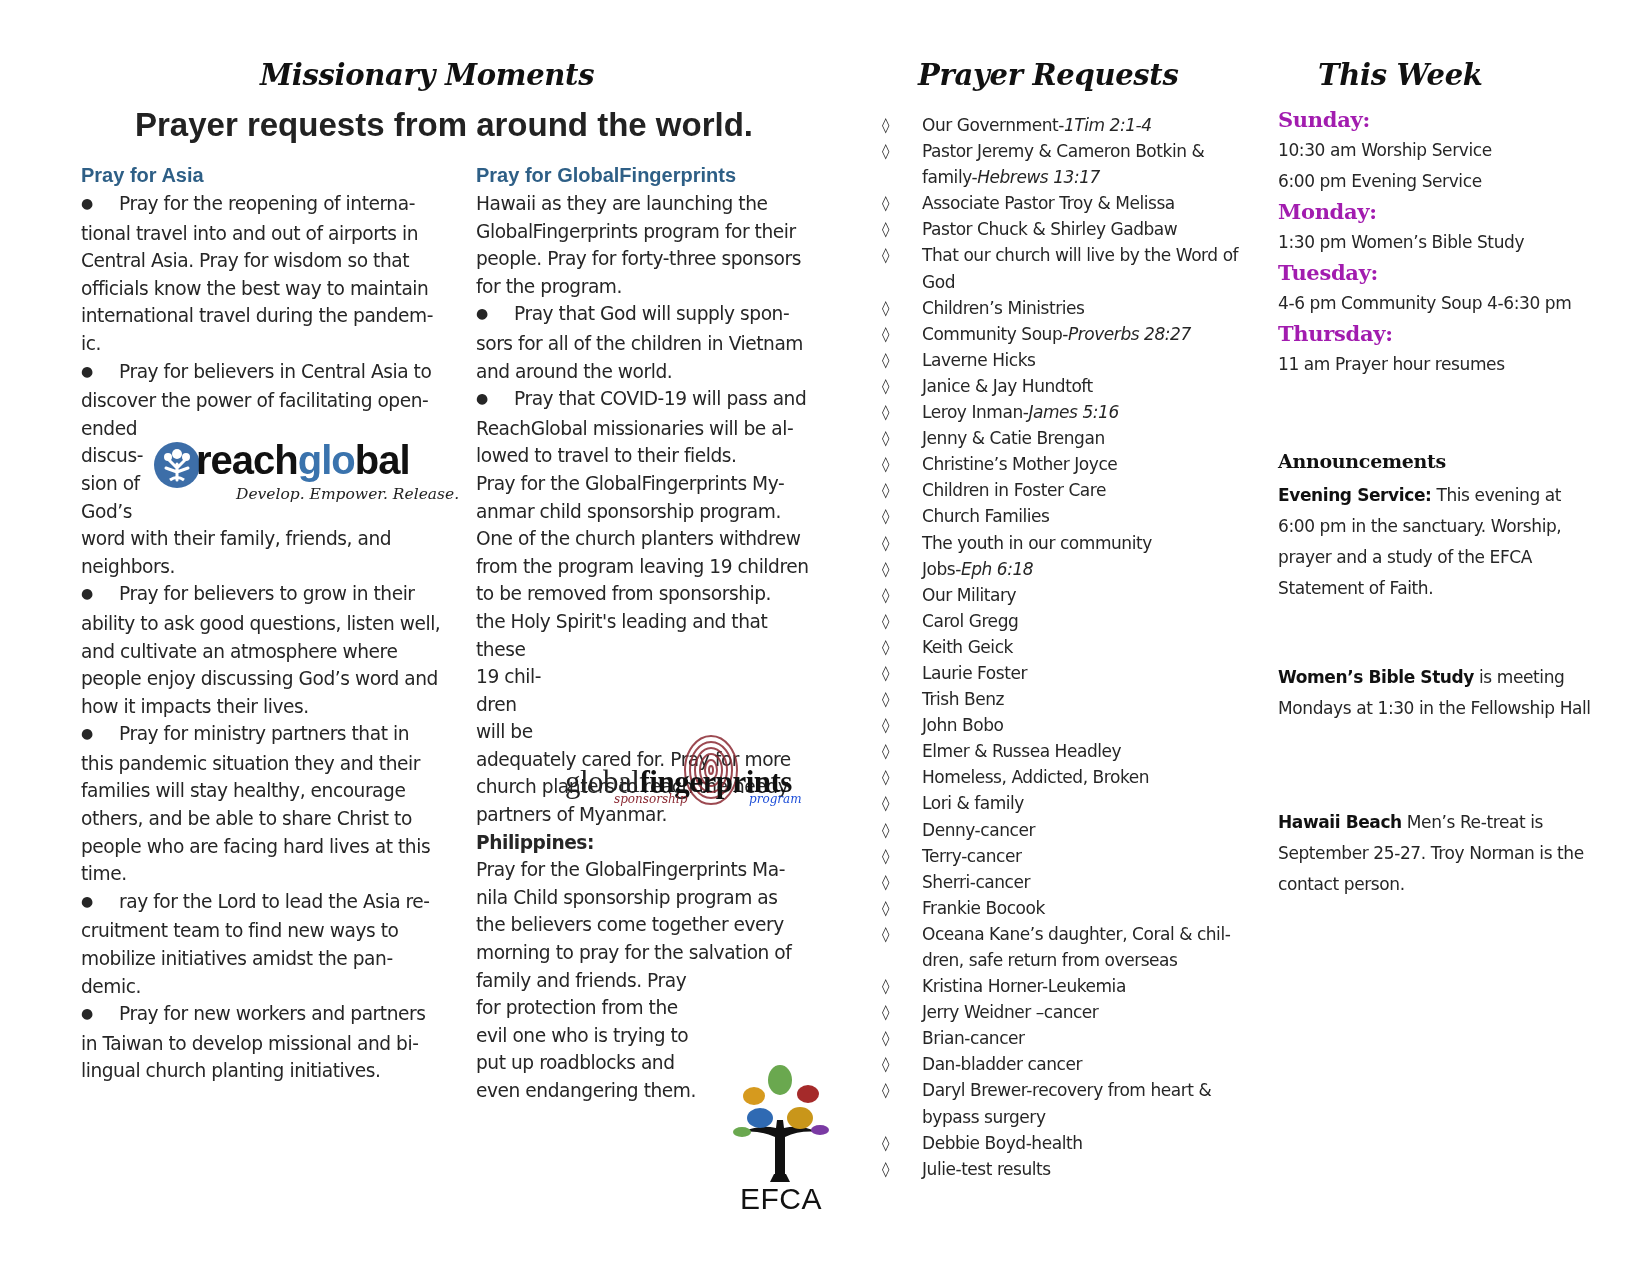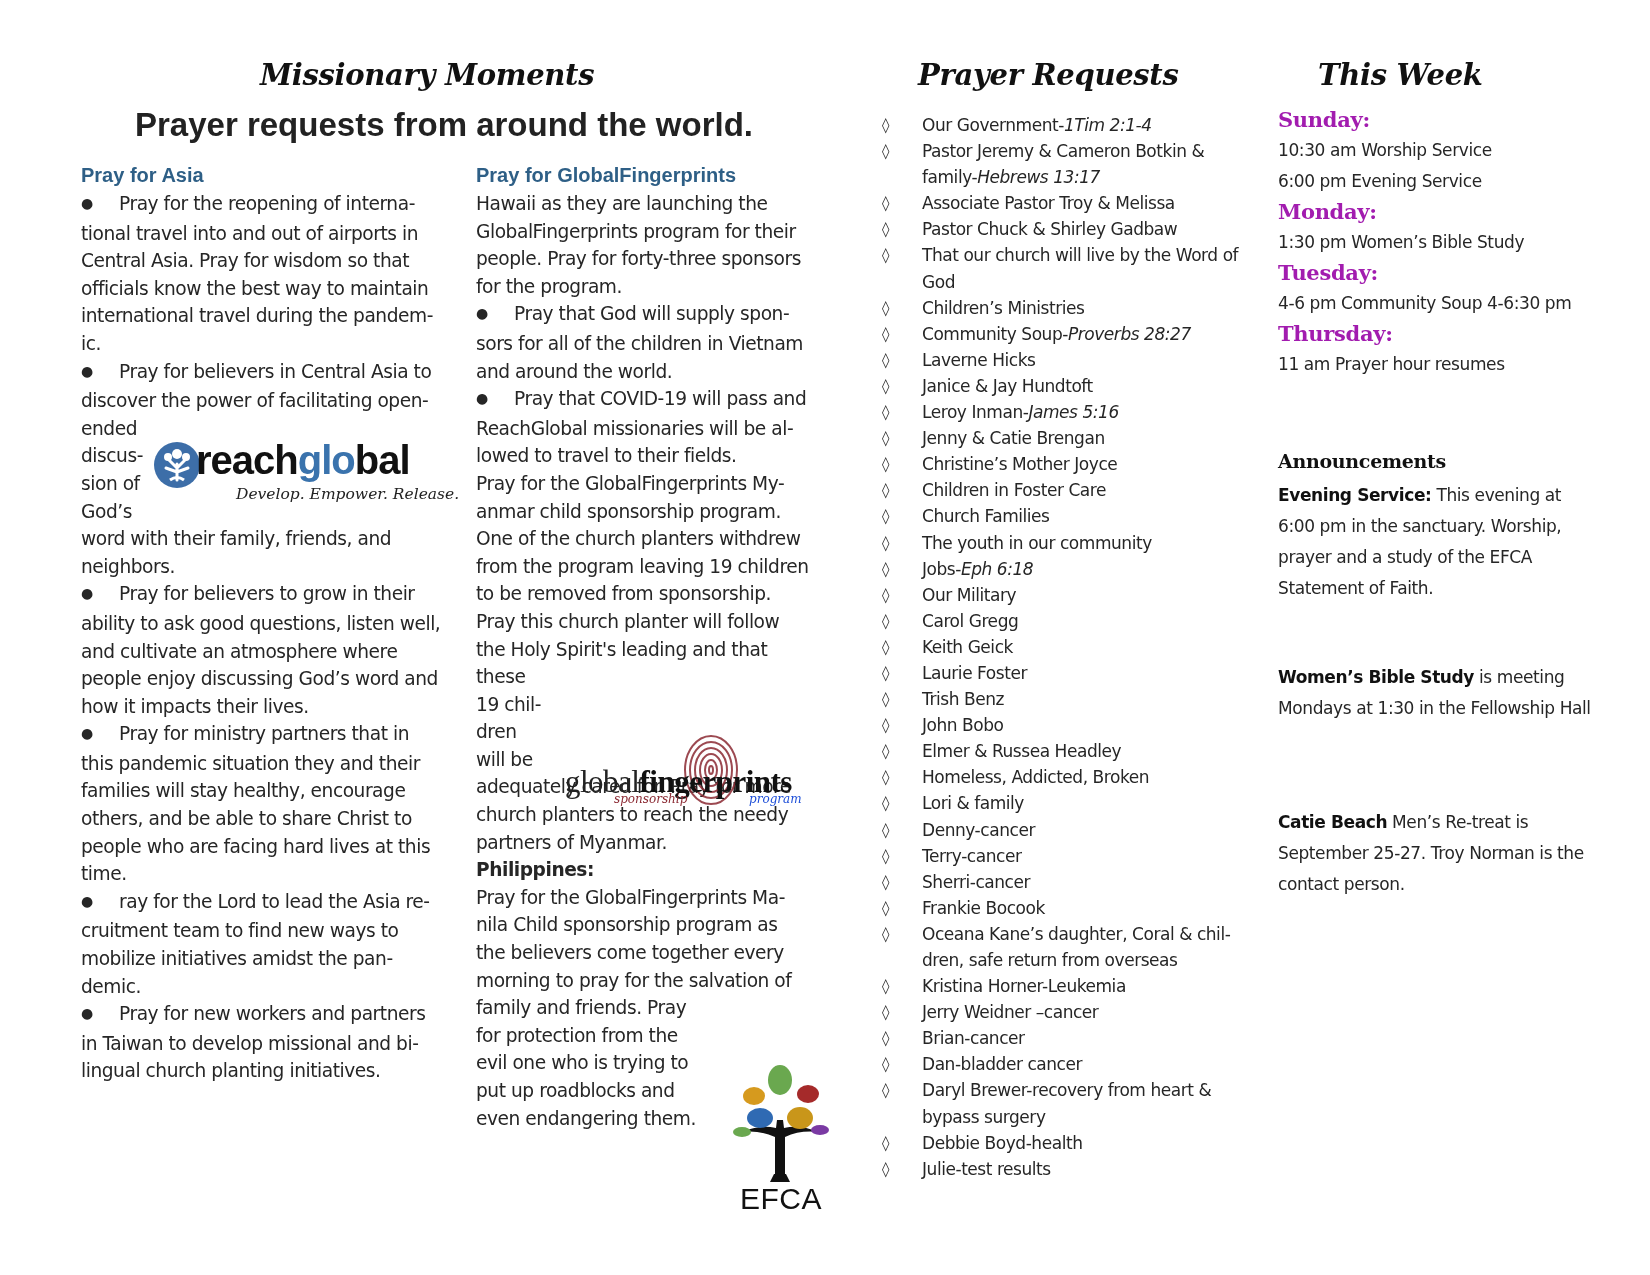--- a/index.html
+++ b/index.html
@@ -98,21 +98,20 @@
     <span class="line"><span>sors for all of the children in Vietnam</span></span>
     <span class="line"><span>and around the world.</span></span>
     <span class="line"><span class="bullet-dot"></span><span>Pray that COVID-19 will pass and</span></span>
     <span class="line"><span>ReachGlobal missionaries will be al-</span></span>
     <span class="line"><span>lowed to travel to their fields.</span></span>
     <span class="line"><span>Pray for the GlobalFingerprints My-</span></span>
     <span class="line"><span>anmar child sponsorship program.</span></span>
     <span class="line"><span>One of the church planters withdrew</span></span>
     <span class="line"><span>from the program leaving 19 children</span></span>
     <span class="line"><span>to be removed from sponsorship.</span></span>
-    <span class="line"><span>Pray this church planter will follow</span></span>
     <span class="line"><span>the Holy Spirit's leading and that</span></span>
     <span class="line"><span>these</span></span>
     <span class="line"><span>19 chil-</span></span>
     <span class="line"><span>dren</span></span>
     <span class="line"><span>will be</span></span>
     <span class="line"><span>adequately cared for. Pray for more</span></span>
     <span class="line"><span>church planters to reach the needy</span></span>
     <span class="line"><span>partners of Myanmar.</span></span>
     <span class="line"><b>Philippines:</b></span>
     <span class="line"><span>Pray for the GlobalFingerprints Ma-</span></span>
@@ -220,13 +219,13 @@
     <div class="event">1:30 pm Women’s Bible Study</div>
     <div class="day">Tuesday:</div>
     <div class="event">4-6 pm Community Soup 4-6:30 pm</div>
     <div class="day">Thursday:</div>
     <div class="event">11 am Prayer hour resumes</div>
   </div>
 
 <div class="ann-title">Announcements</div>
 <div class="ann" style="top:480px;"><b>Evening Service:</b><span> This evening at 6:00 pm in the sanctuary. Worship, prayer and a study of the EFCA Statement of Faith.</span></div>
 <div class="ann" style="top:662px;"><b>Women’s Bible Study</b><span> is meeting Mondays at 1:30 in the Fellowship Hall</span></div>
-<div class="ann" style="top:807px;"><b>Catie Beach</b><span> Men’s Re-treat is September 25-27. Troy Norman is the contact person.</span></div>
+<div class="ann" style="top:807px;"><b>Hawaii Beach</b><span> Men’s Re-treat is September 25-27. Troy Norman is the contact person.</span></div>
 
 </body></html>

